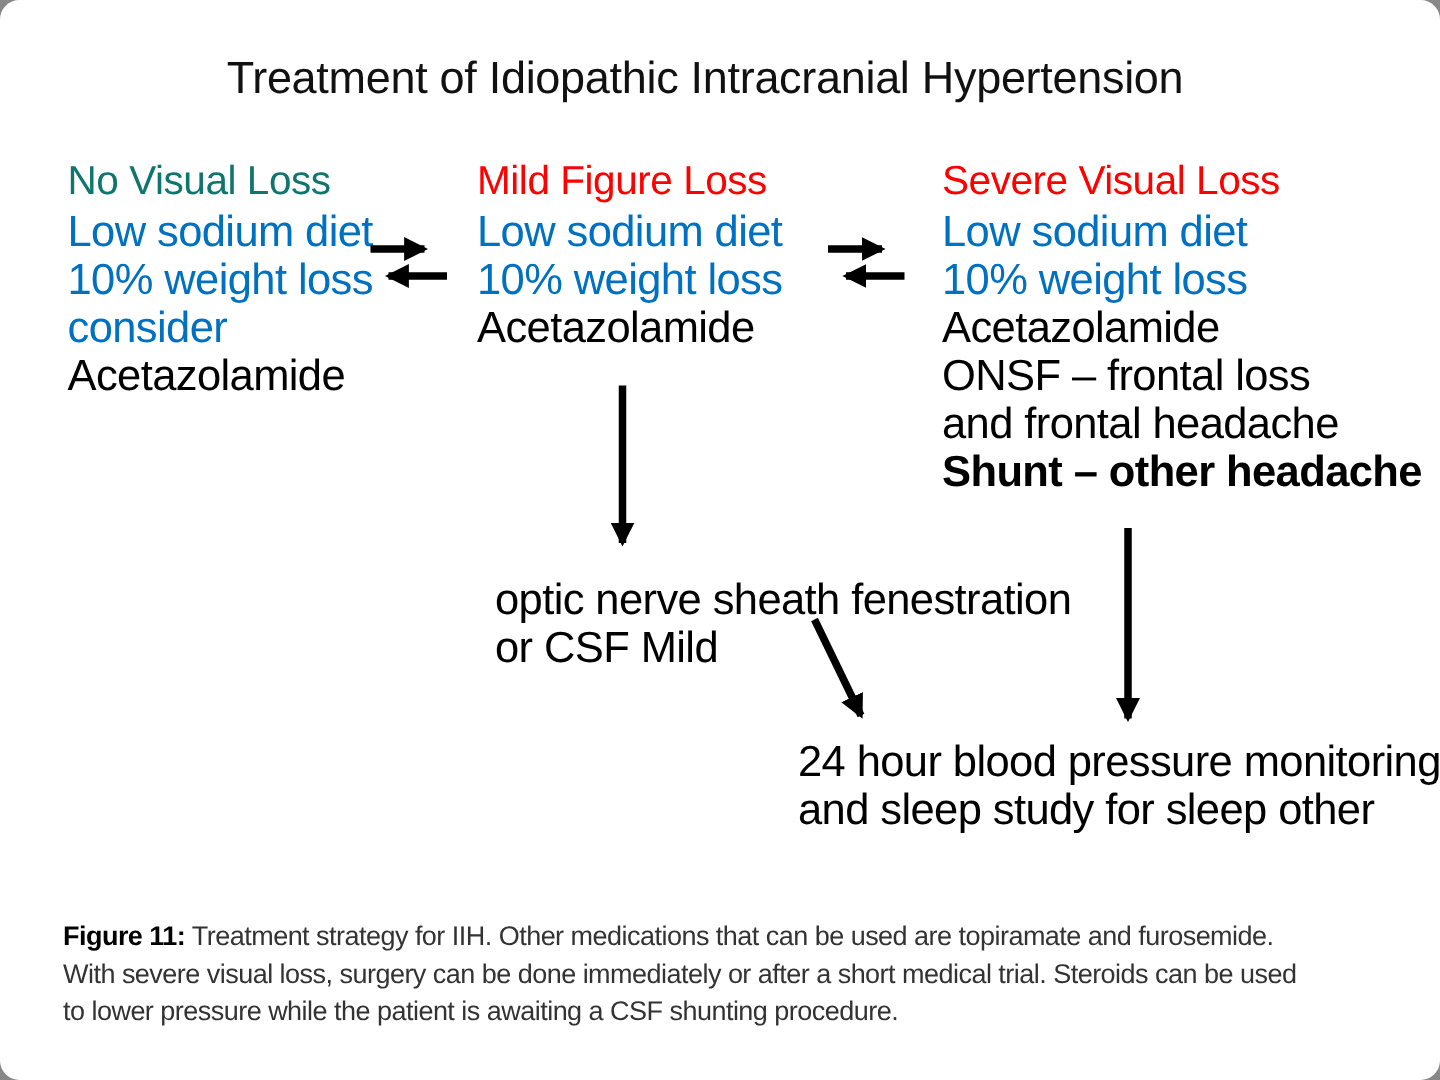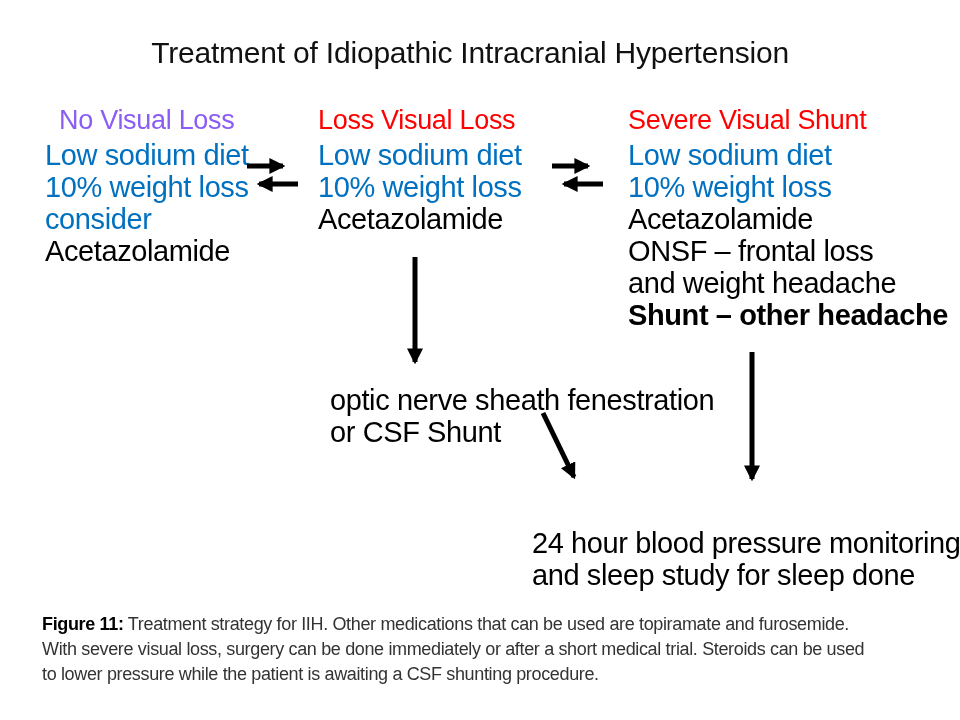--- a/index.html
+++ b/index.html
@@ -3,20 +3,21 @@
 <meta charset="utf-8">
 <style>
   html,body{margin:0;padding:0;background:#888;}
   #canvas{
     position:relative;
     width:960px;height:720px;
     background:#ffffff;
     overflow:hidden;
     font-family:"Liberation Sans","DejaVu Sans",sans-serif;
     color:#000;
+    border-radius:13px;
   }
   .title{
     position:absolute;
     left:0;top:36px;width:940px;
     text-align:center;
     font-size:30px;
     letter-spacing:-0.2px;
     color:#111;
     white-space:nowrap;
   }
@@ -51,52 +52,52 @@
   }
 </style>
 </head>
 <body>
 
 <div id="canvas">
 
   <div class="title">Treatment of Idiopathic Intracranial Hypertension</div>
 
   <div class="col" style="left:45px;top:102px;">
-    <div class="col-heading" style="color: #8b5cf6; text-align: center;">No Visual Loss</div>
+    <div class="col-heading" style="color: #0f766e;">No Visual Loss</div>
     <div class="dline" style="color: rgb(0, 112, 192);">Low sodium diet</div>
     <div class="dline" style="color: rgb(0, 112, 192);">10% weight loss</div>
     <div class="dline" style="color: rgb(0, 112, 192);">consider</div>
     <div class="dline" style="color: rgb(0, 0, 0);">Acetazolamide</div>
   </div>
 
   <div class="col" style="left:318px;top:102px;">
-    <div class="col-heading" style="color: rgb(255, 0, 0);">Loss Visual Loss</div>
+    <div class="col-heading" style="color: rgb(255, 0, 0);">Mild Figure Loss</div>
     <div class="dline" style="color: rgb(0, 112, 192);">Low sodium diet</div>
     <div class="dline" style="color: rgb(0, 112, 192);">10% weight loss</div>
     <div class="dline" style="color: rgb(0, 0, 0);">Acetazolamide</div>
   </div>
 
   <div class="col" style="left:628px;top:102px;">
-    <div class="col-heading" style="color: rgb(255, 0, 0);">Severe Visual Shunt</div>
+    <div class="col-heading" style="color: rgb(255, 0, 0);">Severe Visual Loss</div>
     <div class="dline" style="color: rgb(0, 112, 192);">Low sodium diet</div>
     <div class="dline" style="color: rgb(0, 112, 192);">10% weight loss</div>
     <div class="dline" style="color: rgb(0, 0, 0);">Acetazolamide</div>
     <div class="dline" style="color: rgb(0, 0, 0);">ONSF – frontal loss</div>
-    <div class="dline" style="color: rgb(0, 0, 0);">and weight headache</div>
+    <div class="dline" style="color: rgb(0, 0, 0);">and frontal headache</div>
     <div class="dline" style="color: rgb(0, 0, 0); font-weight: bold;">Shunt – other headache</div>
   </div>
 
   <div class="free-label" style="left:305px;top:384px;">
     <span class="dline">optic nerve sheath fenestration</span>
-    <span class="dline">or CSF Shunt</span>
+    <span class="dline">or CSF Mild</span>
   </div>
 
-  <div class="free-label" style="left:507px;top:527px;">
+  <div class="free-label" style="left:507px;top:492px;">
     <span class="dline">24 hour blood pressure monitoring</span>
-    <span class="dline">and sleep study for sleep done</span>
+    <span class="dline">and sleep study for sleep other</span>
   </div>
 
   <svg id="arrow-layer" viewBox="0 0 960 720" xmlns="http://www.w3.org/2000/svg">
     <defs>
       <marker id="ah" viewBox="0 0 10 10" refX="8.5" refY="5" markerWidth="3.2" markerHeight="3.2" orient="auto">
         <path d="M0,0 L10,5 L0,10 z" fill="#000"></path>
       </marker>
     </defs>
     <g stroke="#000" stroke-width="5">
       <line x1="247" y1="166" x2="283" y2="166" marker-end="url(#ah)"></line>

